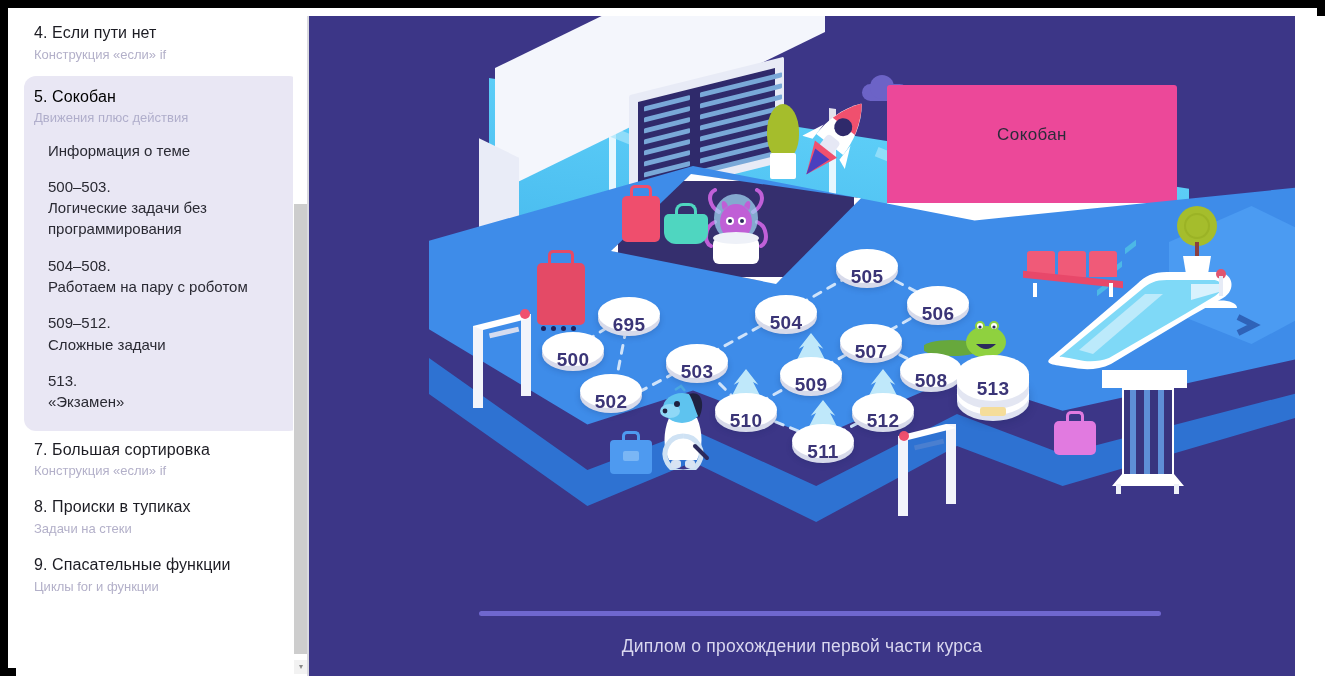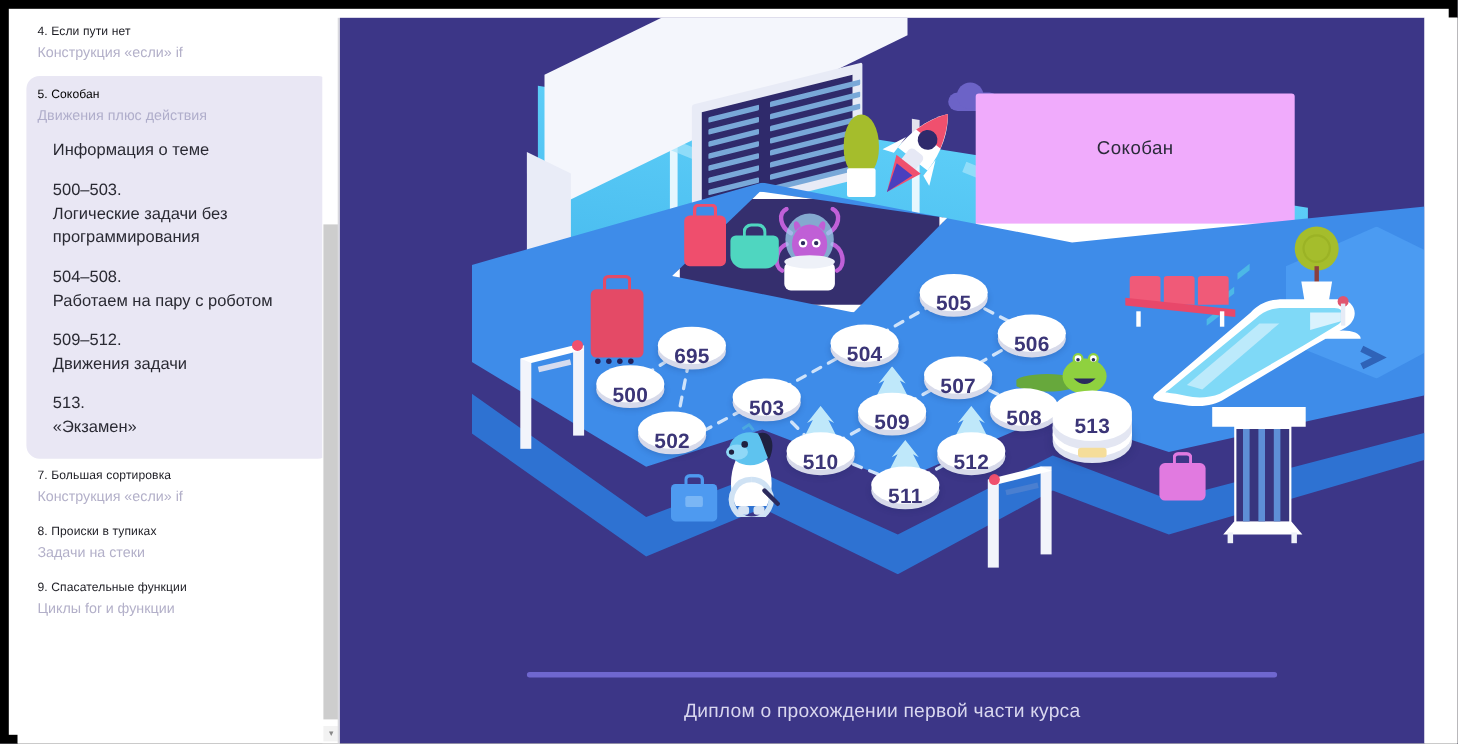--- a/index.html
+++ b/index.html
@@ -26,21 +26,21 @@
   #sidebar {
     position: absolute; left: 0; top: 0;
     width: 293px; height: 660px;
     background: #ffffff;
     overflow: hidden;
   }
   .lesson {
     padding: 6px 14px 10px 18px;
   }
   .lesson-title {
-    font-size: 11px; color: #1c1c23; line-height: 1.35;
+    font-size: 16px; color: #1c1c23; line-height: 1.35;
     letter-spacing: .1px;
   }
   .lesson-sub {
     font-size: 13px; color: #b3b0c9; line-height: 1.4; margin-top: 2px;
   }
   .lesson.active {
     background: #e9e7f4;
     border-radius: 12px;
     margin: 2px 8px 2px 8px;
     padding: 10px 10px 16px 10px;
@@ -114,21 +114,21 @@
   #sky-diag2 {
     position: absolute; left: 560px; top: 170px;
     width: 210px; height: 10px; background: #a6e4fb; opacity: .7;
     transform: rotate(22deg);
   }
 
   
   #title-panel {
     position: absolute; left: 578px; top: 69px;
     width: 290px; height: 126px;
-    background: #f0abfc;
+    background: #ec4899;
     border-radius: 3px;
   }
   #title-panel::after{
     content:""; position:absolute; left:0; bottom:-32px;
     width:290px; height:40px; background:#ffffff;
     clip-path: polygon(0 0, 100% 0, 100% 40%, 0 100%);
   }
   #title-text {
     position: absolute; left: 0; top: 40px; width: 290px;
     text-align: center; font-size: 17px; color: #2b2b3a;
@@ -294,21 +294,21 @@
         <div class="sub-item">
           <div>500–503.</div>
           <div>Логические задачи без программирования</div>
         </div>
         <div class="sub-item">
           <div>504–508.</div>
           <div>Работаем на пару с роботом</div>
         </div>
         <div class="sub-item">
           <div>509–512.</div>
-          <div>Движения задачи</div>
+          <div>Сложные задачи</div>
         </div>
         <div class="sub-item">
           <div>513.</div>
           <div>«Экзамен»</div>
         </div>
       </div>
     </div>
 
     <div class="lesson">
       <div class="lesson-title">7. Большая сортировка</div>

